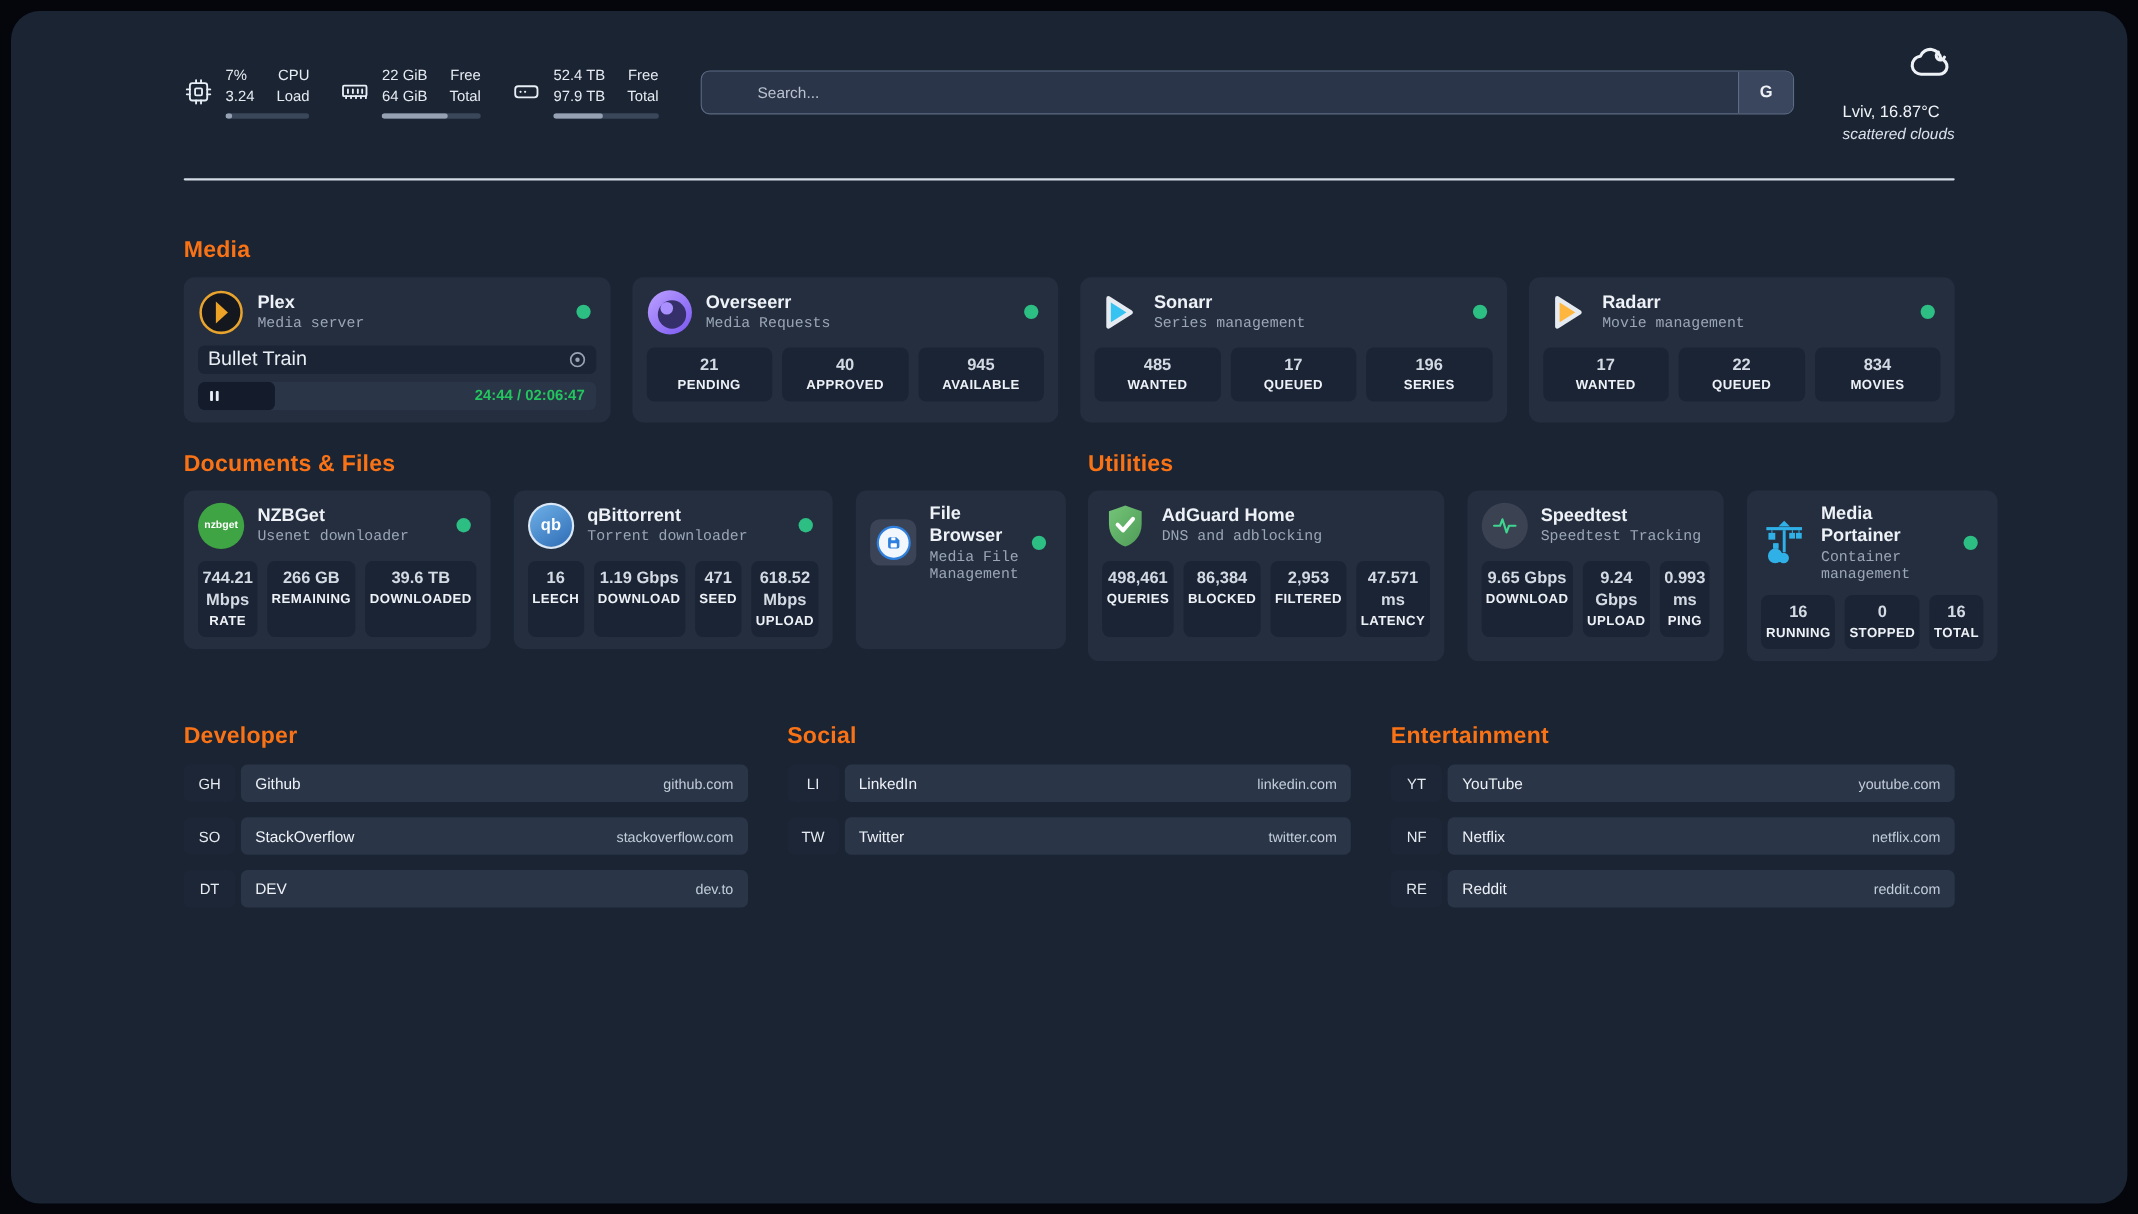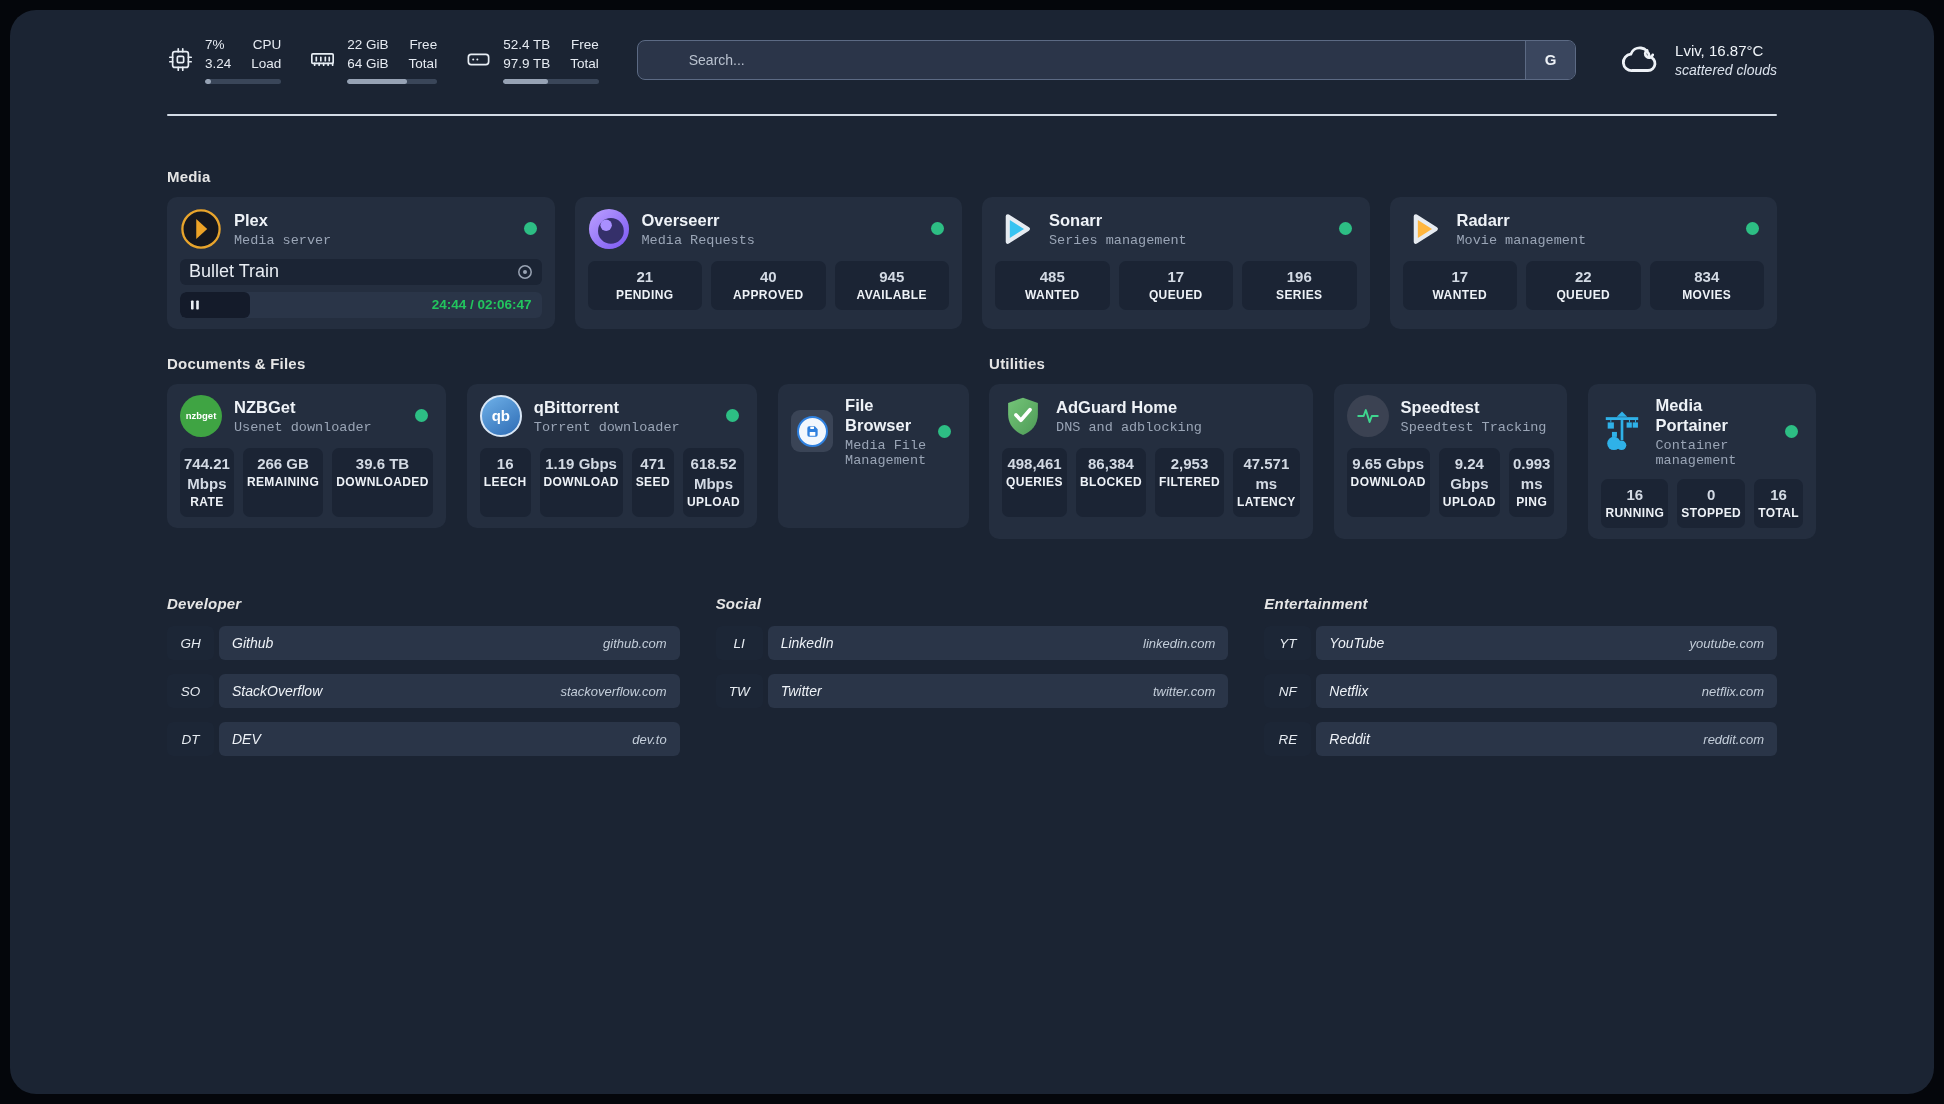--- a/index.html
+++ b/index.html
@@ -20,27 +20,27 @@
   .hstat-col.right{text-align:right;}
   .hstat-bar{margin-top:5px;height:5px;border-radius:3px;background:var(--track);position:relative;overflow:hidden;}
   .hstat-bar i{position:absolute;left:0;top:0;bottom:0;background:var(--fill);border-radius:3px;display:block;}
   .searchbox{flex:1;margin:0 44px 0 38px;height:40px;border:1px solid var(--border);
     border-radius:8px;background:#2b3549;display:flex;align-items:center;overflow:hidden;padding-left:36px;}
   .searchbox input{flex:1;height:100%;background:transparent;border:none;outline:none;
     padding:0 15px;font-size:14px;color:#e4eaf1;}
   .searchbox input::placeholder{color:#b9c2cf;}
   .gchip{width:50px;height:100%;background:#3a465e;border:none;border-left:1px solid var(--border);
     color:#eef2f7;font-size:15px;font-weight:600;cursor:pointer;}
-  .weather{display:flex;align-items:flex-end;gap:13px;}
+  .weather{display:flex;align-items:flex-end;gap:13px;flex-direction:column;}
   .weather-lines{display:flex;flex-direction:column;line-height:1.4;}
   .weather-top{font-size:15px;color:#f0f4f9;}
   .weather-sub{font-size:14px;color:#dbe2ec;font-style:italic;}
   .divider{margin-top:30px;height:2px;background:#d3dbe6;border-radius:2px;}
   
-  .sec-title{font-size:15px;font-weight:600;color:#e5e5e5;letter-spacing:.2px;}
+  .sec-title{font-size:21px;font-weight:600;color:#f97316;letter-spacing:.2px;}
   .media-title{margin-top:52px;}
   .cards4{margin-top:12px;display:grid;grid-template-columns:repeat(4,1fr);gap:20px;}
   .mid{margin-top:26px;display:grid;grid-template-columns:1fr 1fr;gap:20px;align-items:start;}
   .col-title{margin-bottom:12px;}
   .vstack{display:flex;flex-direction:row;gap:21px;}
   .card{background:var(--card);border-radius:10px;padding:11px 13px;}
   .card-head{display:flex;align-items:center;gap:12px;}
   .titles{flex:1;min-width:0;}
   .card-title{font-size:16.5px;font-weight:600;color:#eef2f7;line-height:1.25;}
   .card-sub{font-size:13.5px;color:var(--sub);margin-top:2px;font-family:Liberation Mono, monospace;}
@@ -61,21 +61,21 @@
   
   .app-icon{width:42px;height:42px;flex:none;display:flex;align-items:center;justify-content:center;}
   .circle-badge{width:42px;height:42px;border-radius:50%;display:flex;align-items:center;justify-content:center;}
   .nzb{background:#3fa443;color:#fff;font-size:9.5px;font-weight:700;}
   .qb{background:linear-gradient(145deg,#6fb1e8,#2e6cb5);border:2px solid #d9e7f6;color:#fff;font-size:15px;font-weight:600;}
   .fb-tile{width:42px;height:42px;border-radius:9px;background:#3a4456;display:flex;align-items:center;justify-content:center;}
   .fb-circ{width:31px;height:31px;border-radius:50%;background:#f2f7fd;border:2.5px solid #2f80de;
     display:flex;align-items:center;justify-content:center;}
   .st-circ{width:42px;height:42px;border-radius:50%;background:#3b4252;display:flex;align-items:center;justify-content:center;}
   
-  .bottom{margin-top:56px;display:grid;grid-template-columns:repeat(3,1fr);gap:36px;align-items:start;font-style:italic;}
+  .bottom{margin-top:56px;display:grid;grid-template-columns:repeat(3,1fr);gap:36px;align-items:start;}
   .link-title{margin-bottom:14px;}
   .link-row{display:flex;gap:5px;margin-bottom:14px;cursor:pointer;}
   .abbr{width:47px;height:34px;background:var(--abbr);border-radius:6px;display:flex;
     align-items:center;justify-content:center;font-size:13.5px;color:#e6ebf1;flex:none;}
   .link-pill{flex:1;height:34px;background:var(--pill);border-radius:6px;display:flex;
     align-items:center;padding:0 13px;}
   .link-name{flex:1;font-size:14px;color:#eef2f7;}
   .link-url{font-size:13px;color:#c3cdd9;}
   svg{display:block;}
 </style>

